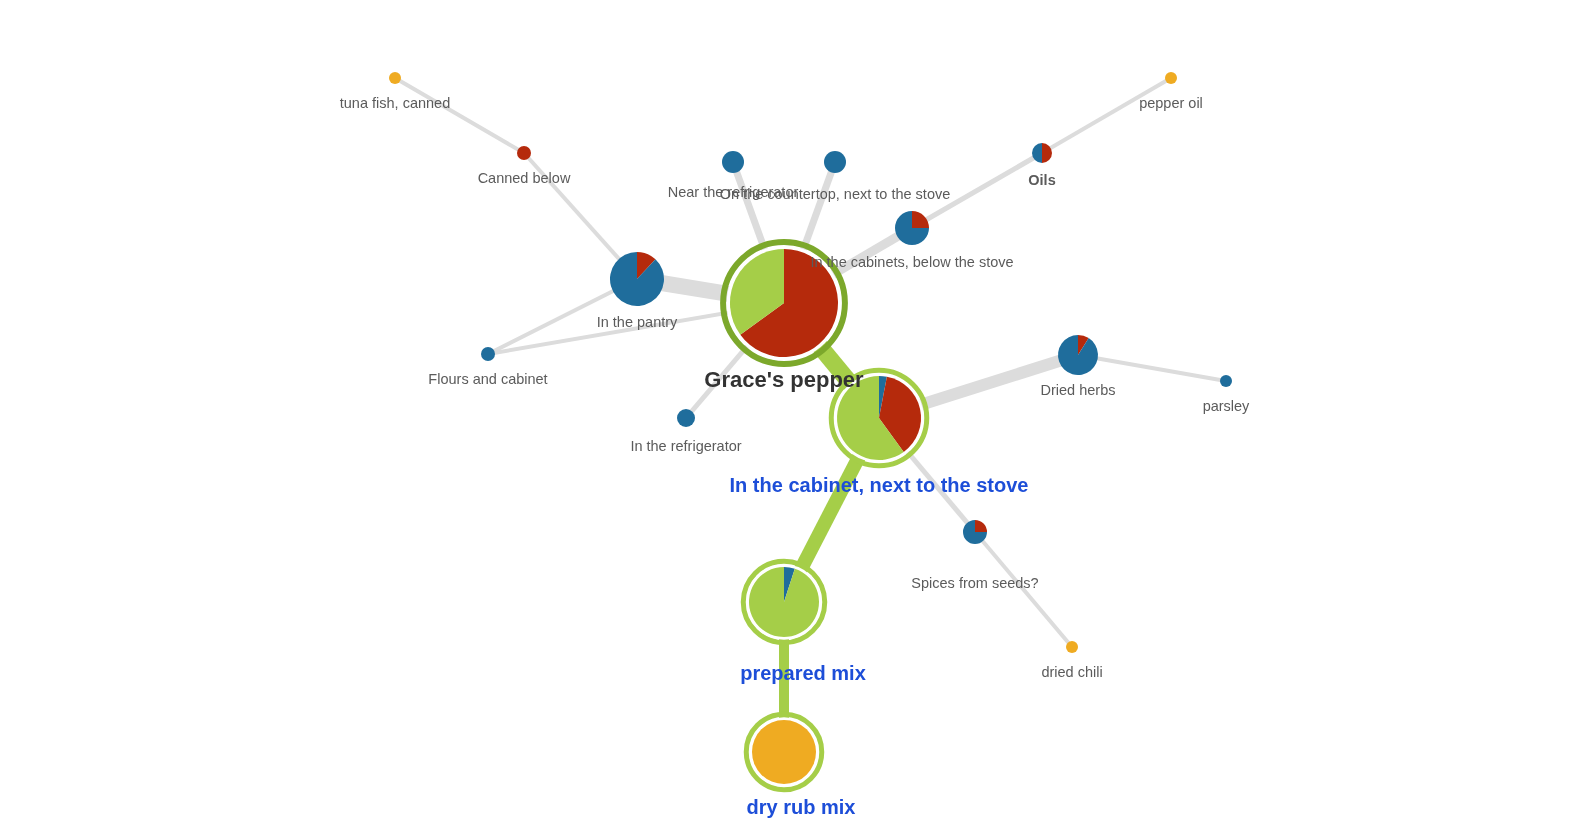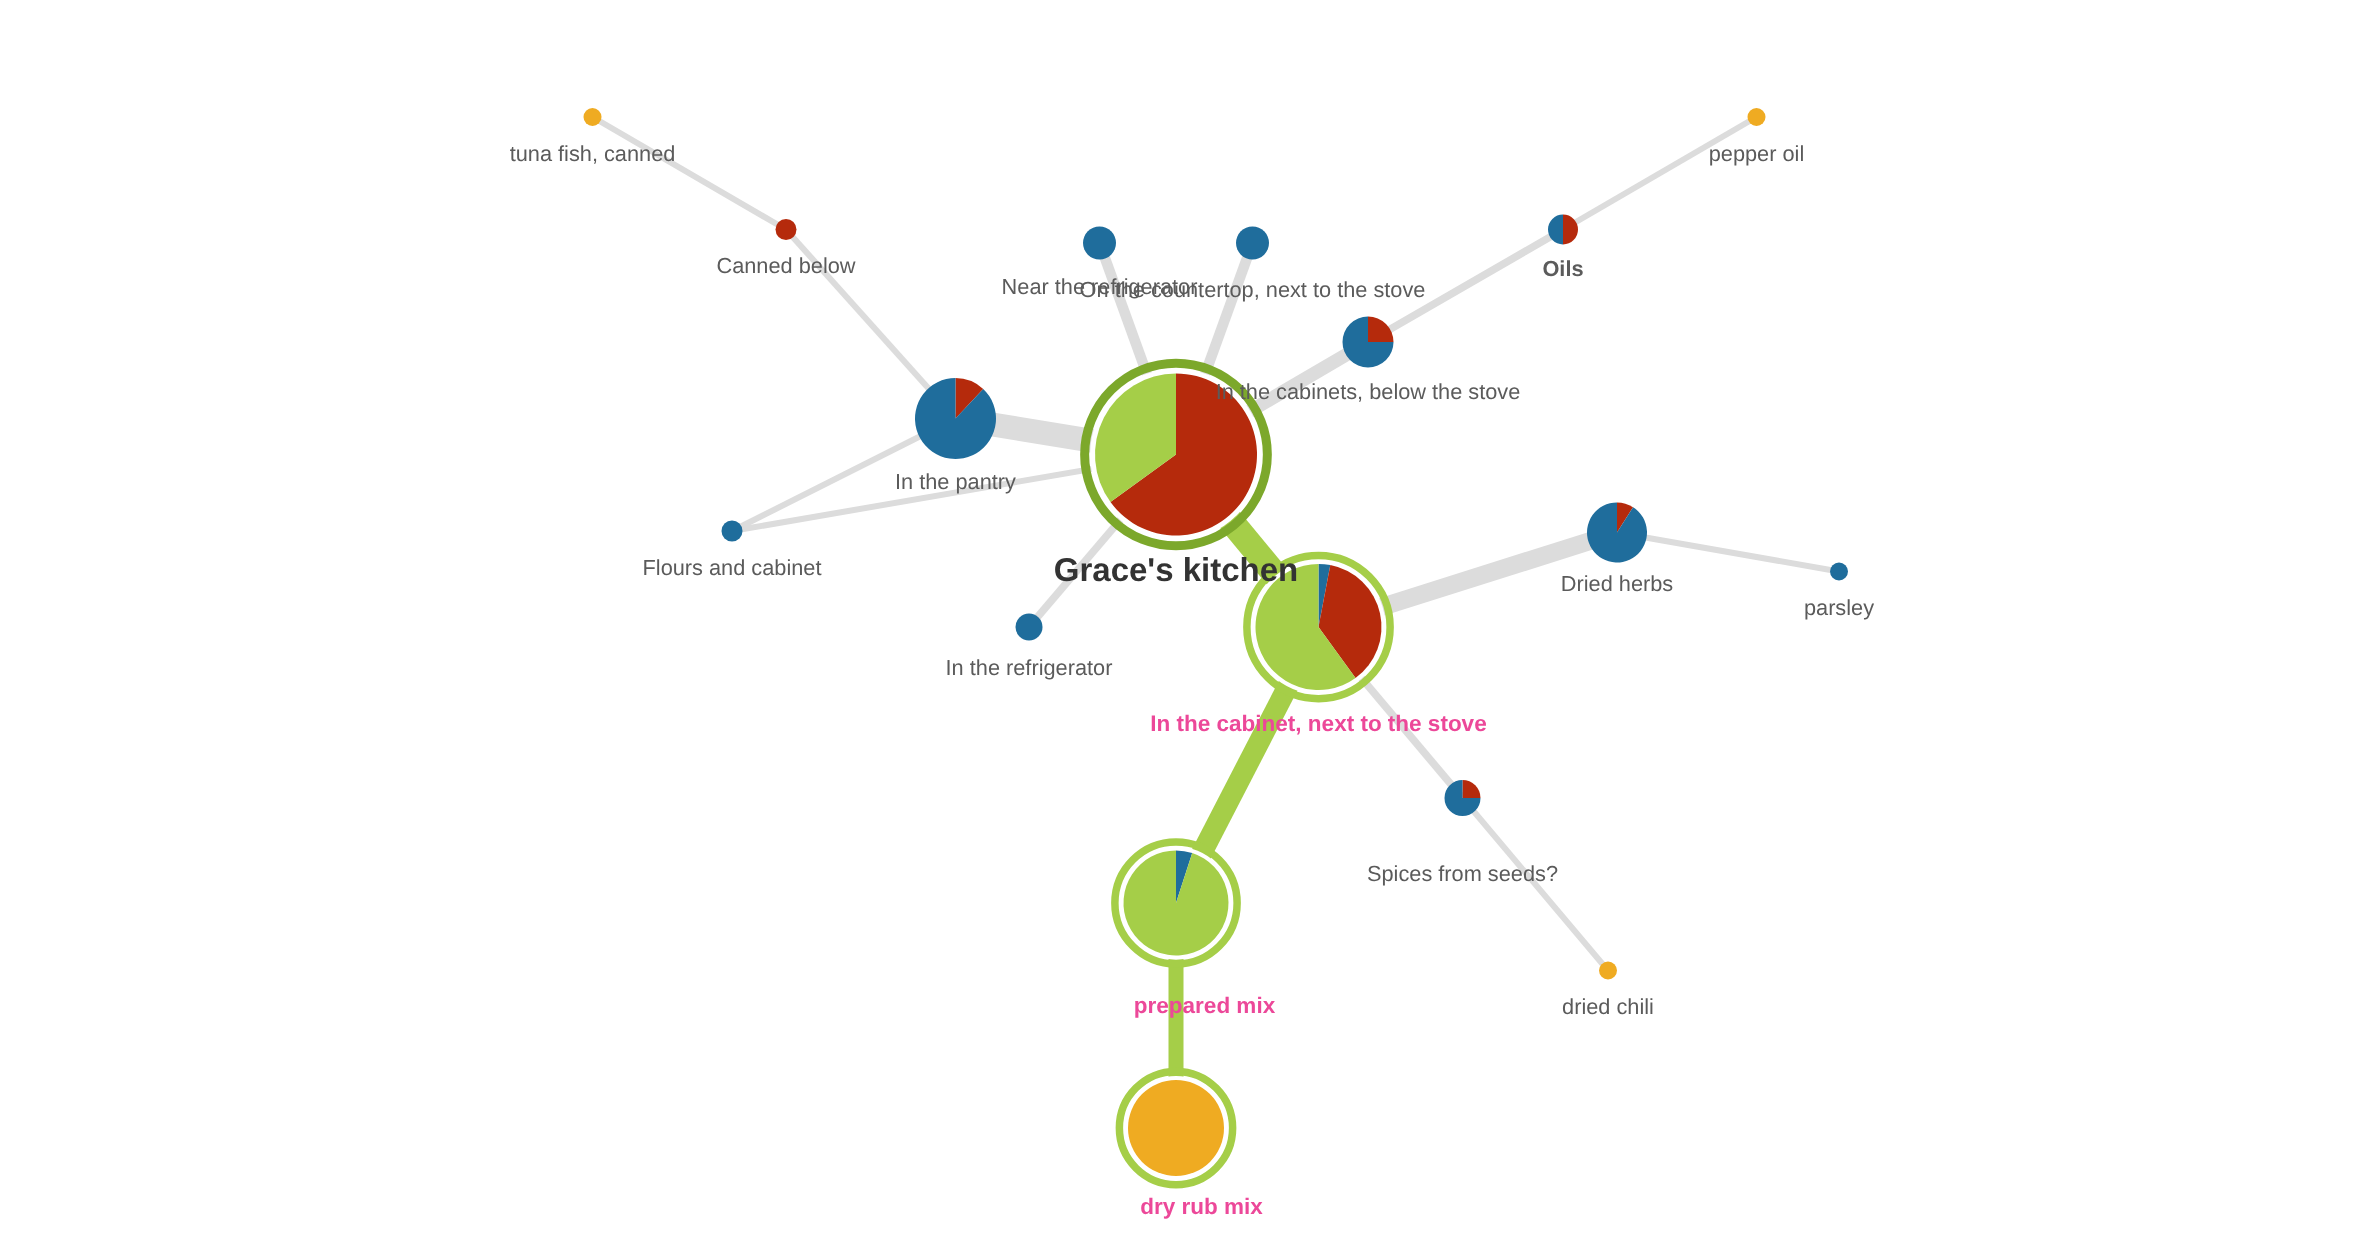--- a/index.html
+++ b/index.html
@@ -28,22 +28,22 @@
     position: absolute;
     white-space: nowrap;
     color: #5b5b5b;
     font-size: 14.5px;
     line-height: 1;
     transform: translate(-50%, 0);
     pointer-events: none;
   }
   .node-label.emphasis {
     font-weight: bold;
-    color: #ec4899;
-    font-size: 15px;
+    color: #1d4ed8;
+    font-size: 20px;
   }
   .node-label.title {
     font-weight: bold;
     color: #333333;
     font-size: 22px;
   }
 </style>
 </head>
 <body>
 
@@ -137,21 +137,21 @@
         </g>
         <g>
           <circle cx="1072" cy="647" r="6" fill="#efab22"></circle>
         </g>
         <g>
           <circle cx="686" cy="418" r="9" fill="#1f6d9c"></circle>
         </g>
       </g>
   </svg>
   <div id="label-layer">
-      <div class="node-label title" style="left: 784px; top: 369px;">Grace's kitchen</div>
+      <div class="node-label title" style="left: 784px; top: 369px;">Grace's pepper</div>
       <div class="node-label emphasis" style="left: 879px; top: 475px;">In the cabinet, next to the stove</div>
       <div class="node-label emphasis" style="left: 784px; top: 663px; margin-left: 19px;">prepared mix</div>
       <div class="node-label emphasis" style="left: 784px; top: 797px; margin-left: 17px;">dry rub mix</div>
       <div class="node-label" style="left: 637px; top: 315px;">In the pantry</div>
       <div class="node-label" style="left: 524px; top: 171px;">Canned below</div>
       <div class="node-label" style="left: 395px; top: 96px;">tuna fish, canned</div>
       <div class="node-label" style="left: 488px; top: 372px;">Flours and cabinet</div>
       <div class="node-label" style="left: 733px; top: 185px;">Near the refrigerator</div>
       <div class="node-label" style="left: 835px; top: 187px;">On the countertop, next to the stove</div>
       <div class="node-label" style="left: 912px; top: 255px;">In the cabinets, below the stove</div>

